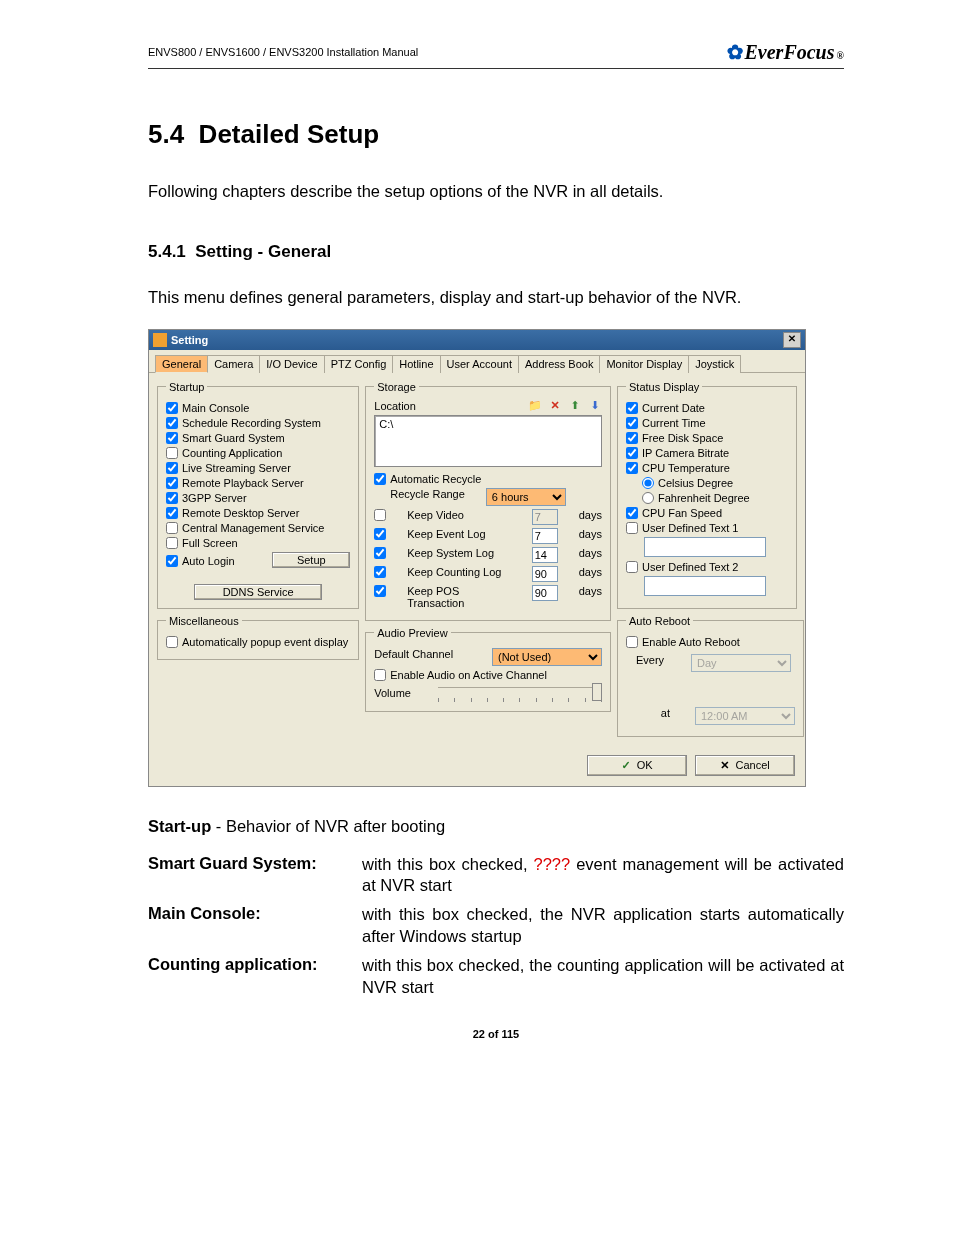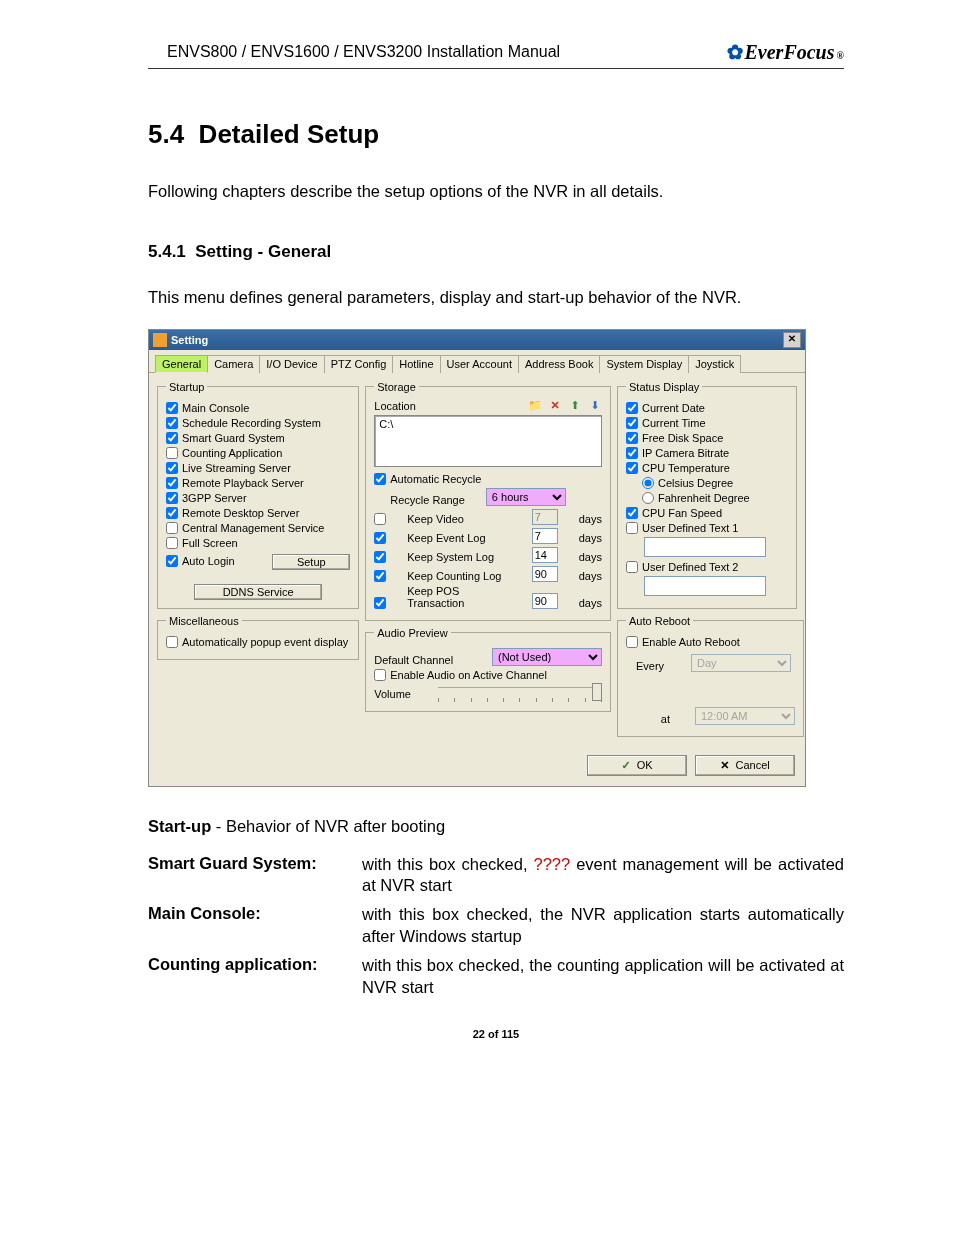--- a/index.html
+++ b/index.html
@@ -17,22 +17,21 @@
   }
   .header-row {
     display: flex;
     justify-content: space-between;
     align-items: center;
     border-bottom: 1px solid #333;
     padding-bottom: 4px;
     margin-bottom: 50px;
   }
   .header-left {
-    font-size: 16px;
-    margin-left: 19px;
+    font-size: 11px;
   }
   .brand {
     display: flex;
     align-items: baseline;
     font-family: Georgia, 'Times New Roman', serif;
     font-style: italic;
     font-weight: bold;
     font-size: 20px;
     color: #000;
   }
@@ -109,21 +108,21 @@
     border: 1px solid #aca899;
     border-bottom: none;
     padding: 2px 6px;
     background: #ece9d8;
     margin-right: -1px;
     position: relative;
     top: 1px;
     cursor: default;
   }
   .tab.active {
-    background: #bef264;
+    background: #fdba74;
     top: 1px;
     border-bottom: 1px solid #ece9d8;
     z-index: 2;
   }
   .tab-body {
     padding: 8px 8px 10px 8px;
     display: flex;
     gap: 6px;
   }
   .col { display: flex; flex-direction: column; gap: 6px; }
@@ -173,39 +172,39 @@
     border: 1px solid #888;
     background: #fff;
     height: 46px;
     padding: 2px 4px;
     font-size: 11px;
     margin-bottom: 6px;
     box-shadow: inset 1px 1px #aaa;
   }
   .row-field {
     display: flex;
-    align-items: flex-end;
+    align-items: flex-start;
     gap: 21px;
     margin: 3px 0;
     font-size: 11px;
   }
   .num-in {
     width: 26px;
     border: 1px solid #7f9db9;
     background: #fff;
     font-size: 11px;
     padding: 0 2px;
     text-align: left;
     height: 16px;
     box-sizing: border-box;
   }
   .num-in.disabled { background: #ece9d8; color: #888; }
   .sel {
     border: 1px solid #7f9db9;
-    background: #f0abfc;
+    background: #fdba74;
     font-size: 11px;
     height: 18px;
     padding: 0 1px;
     font-family: Tahoma, sans-serif;
   }
   .radio-indent { margin-left: 18px; padding-left: 16px; }
   .udt-box {
     border: 1px solid #7f9db9;
     background: #fff;
     height: 18px;
@@ -309,21 +308,21 @@
     </div>
 
     <div class="tabs">
       <div class="tab active">General</div>
       <div class="tab">Camera</div>
       <div class="tab">I/O Device</div>
       <div class="tab">PTZ Config</div>
       <div class="tab">Hotline</div>
       <div class="tab">User Account</div>
       <div class="tab">Address Book</div>
-      <div class="tab">System Display</div>
+      <div class="tab">Monitor Display</div>
       <div class="tab">Joystick</div>
     </div>
 
     <div class="tab-body">
 
       <div class="col col1">
         <fieldset>
           <legend>Startup</legend>
           <label class="chk">
               <input type="checkbox" checked="" style="">

